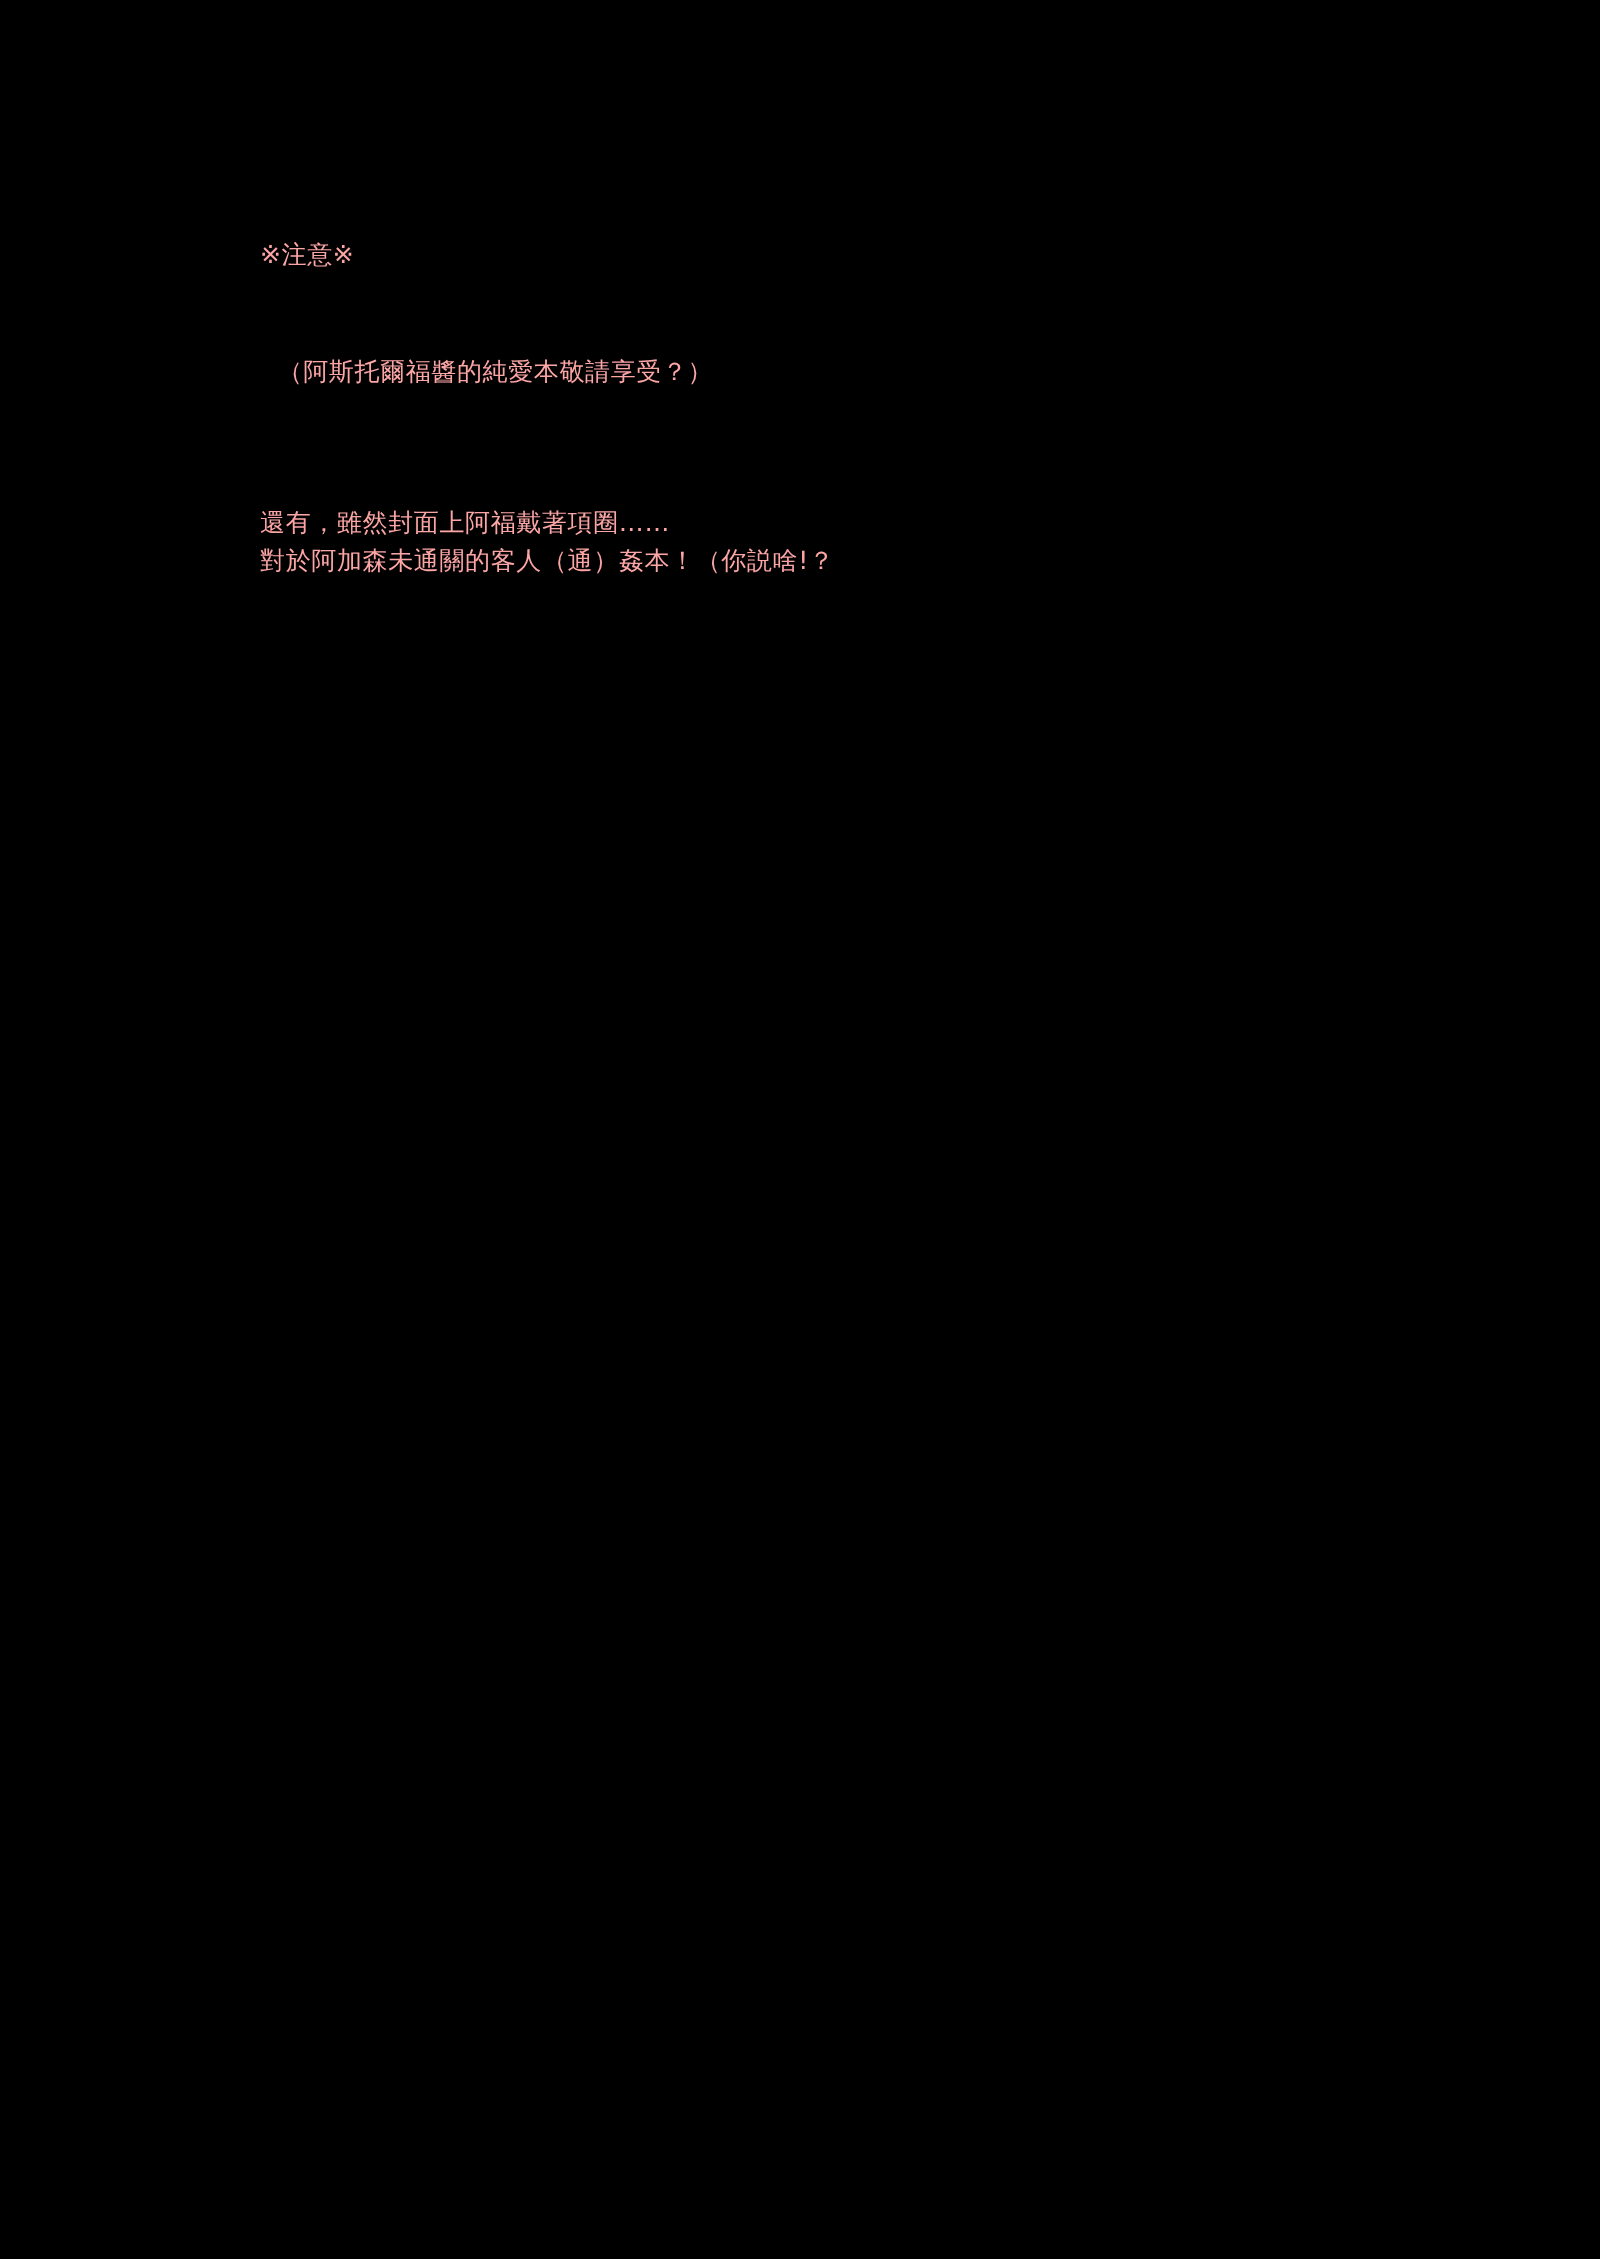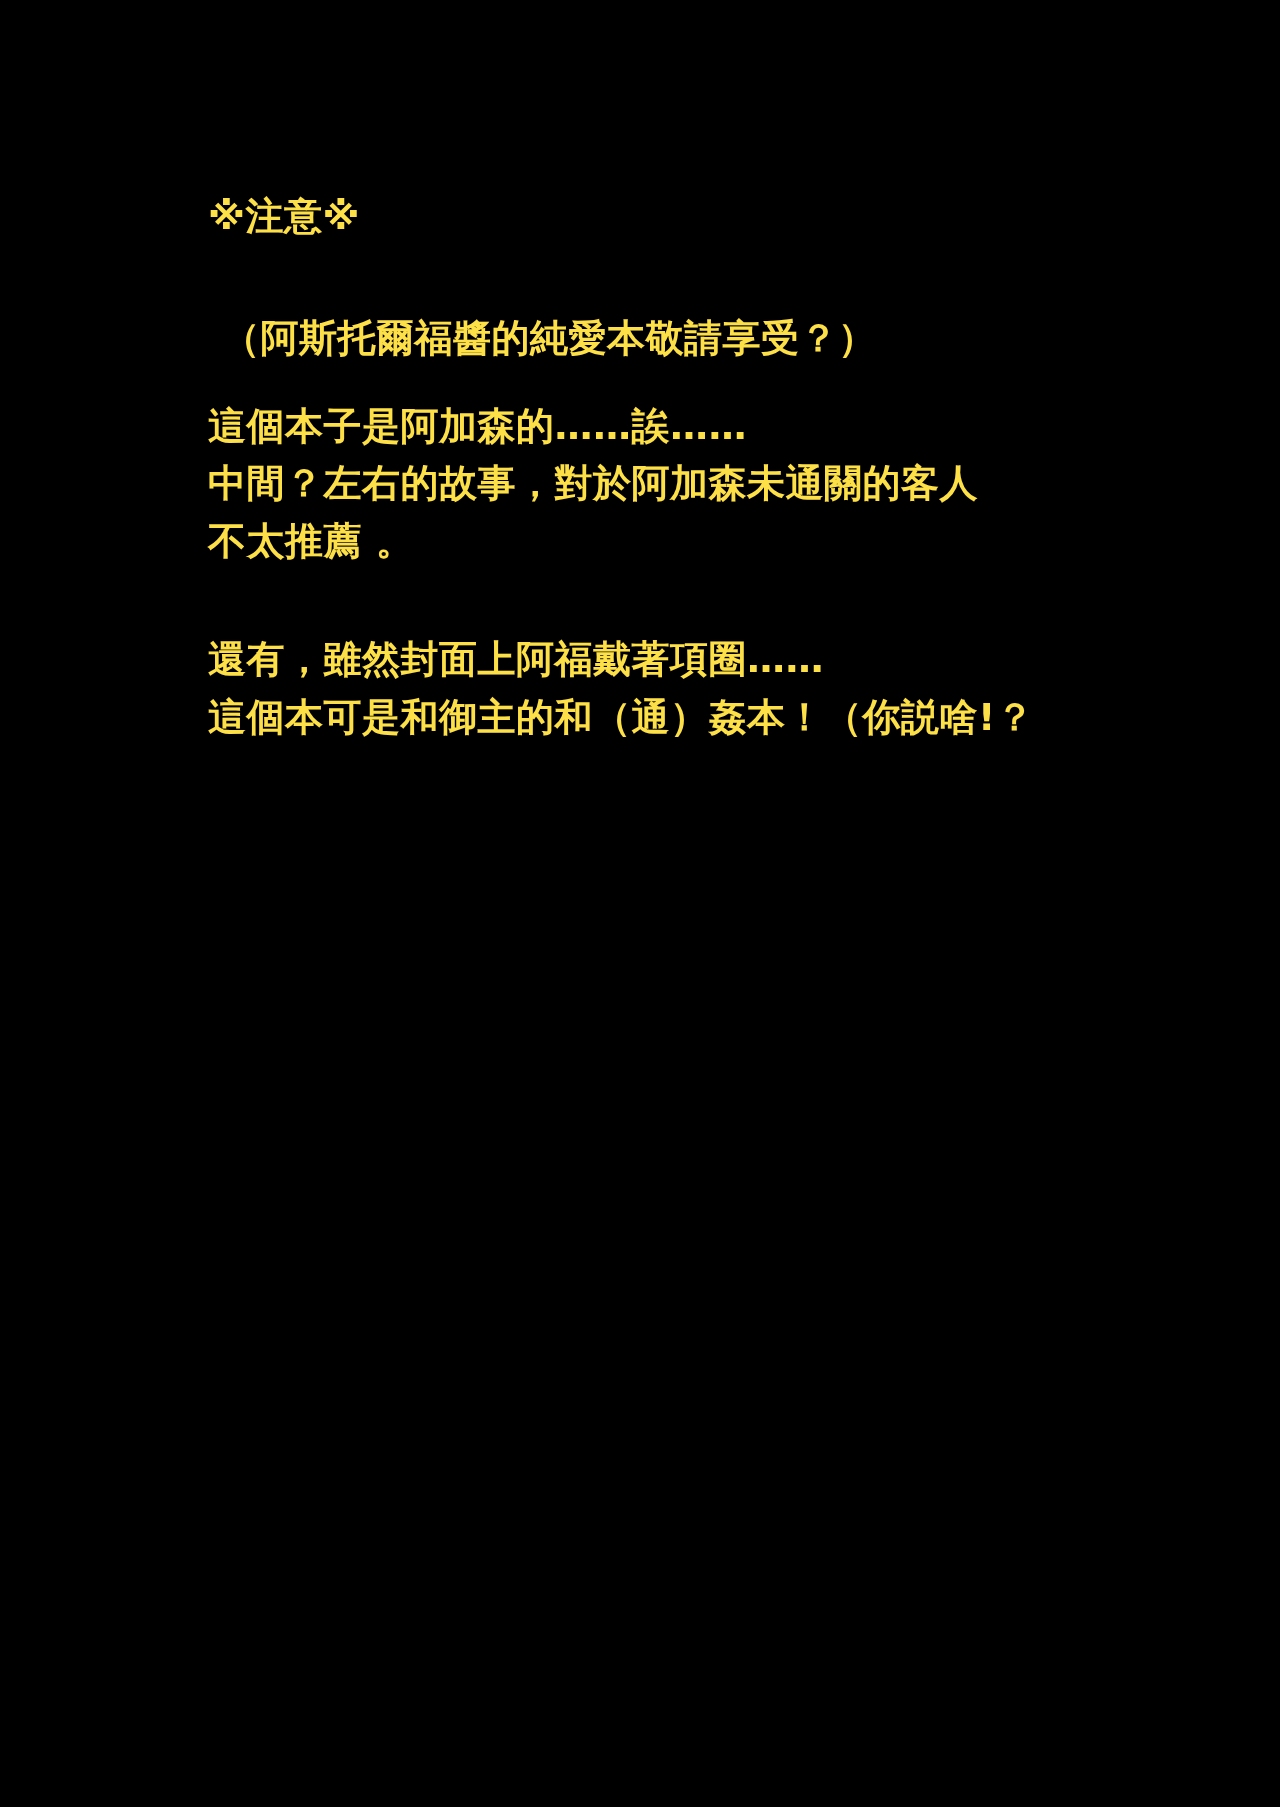--- a/index.html
+++ b/index.html
@@ -22,56 +22,52 @@
     background: #000000;
     overflow: hidden;
   }
   .content {
     position: absolute;
     left: 208px;
     top: 188px;
     width: 900px;
   }
   .para {
-    color: #fde047;
-    font-size: 38px;
+    color: #fca5a5;
+    font-size: 20px;
     line-height: 1.52;
     letter-spacing: 0.5px;
     white-space: pre-wrap;
     margin: 0 0 0 0;
-    font-weight: bold;
   }
   .gap-lg { height: 34px; }
   .gap-md { height: 30px; }
   .gap-xl { height: 120px; }
   .indent { padding-left: 14px; }
 </style>
 </head>
 <body>
 
 <div class="page">
   <div class="content">
 
     <p class="para">※注意※</p>
     <div class="gap-lg"></div>
 
     <div class="gap-md"></div>
 
     <p class="para indent">（阿斯托爾福醬的純愛本敬請享受？）</p>
     <div class="gap-md"></div>
 
-    <p class="para">這個本子是阿加森的……誒……
-中間？左右的故事，對於阿加森未通關的客人
-不太推薦 。</p>
     <div class="gap-md"></div>
 
     <div class="gap-md"></div>
 
     <p class="para">還有，雖然封面上阿福戴著項圈……
-這個本可是和御主的和（通）姦本！（你説啥!？</p>
+對於阿加森未通關的客人（通）姦本！（你説啥!？</p>
     <div class="gap-md"></div>
 
 
     <div class="gap-xl"></div>
 
 
   </div>
 </div>
 
 </body></html>

